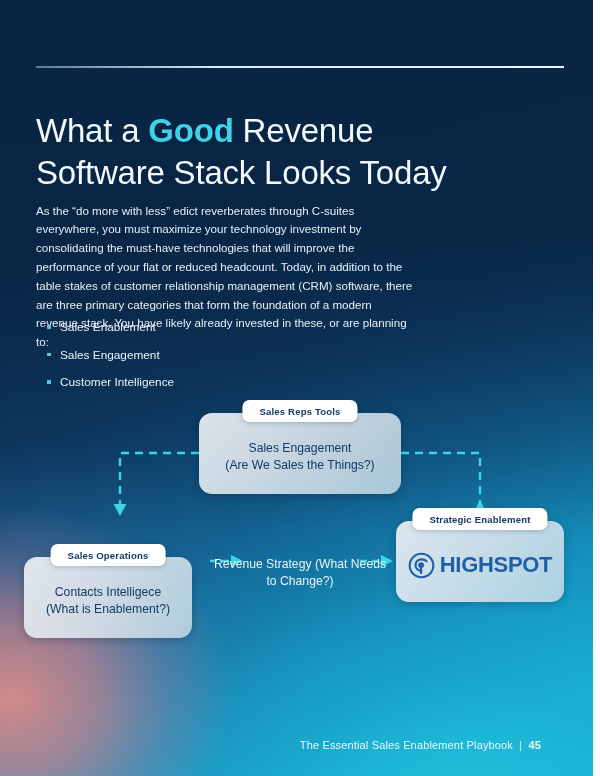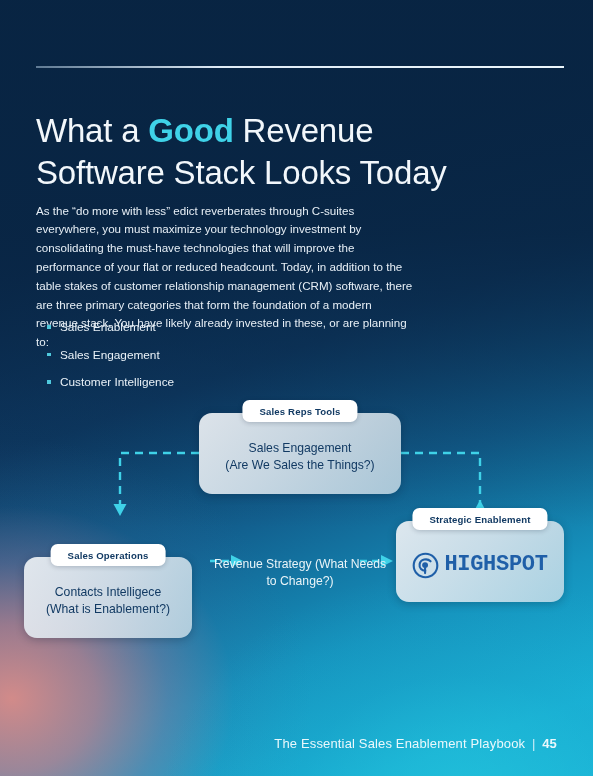--- a/index.html
+++ b/index.html
@@ -203,39 +203,39 @@
     margin-top: 11px;
   }
 
   
   .highspot-logo {
     position: absolute;
     left: 0; right: 0;
     top: 50%;
     transform: translateY(-50%);
     display: flex;
+    align-items: center;
     justify-content: center;
     gap: 5px;
     padding-top: 7px;
-    font-family: Liberation Mono, monospace;
   }
   .highspot-word {
     color: #1f5fa8;
     font-size: 22px;
     font-weight: 700;
     letter-spacing: -0.3px;
   }
 
   
   .footer {
     position: absolute;
-    right: 36px;
+    right: 52px;
     bottom: 25px;
     color: #eaf8fc;
-    font-size: 13px;
+    font-size: 11px;
     letter-spacing: 0.15px;
     white-space: nowrap;
   }
   .footer .sep { color: #cfeef7; margin: 0 3px; }
   .footer .pagenum { font-weight: 700; }
 </style>
 </head>
 <body>
 
 <div id="page">

